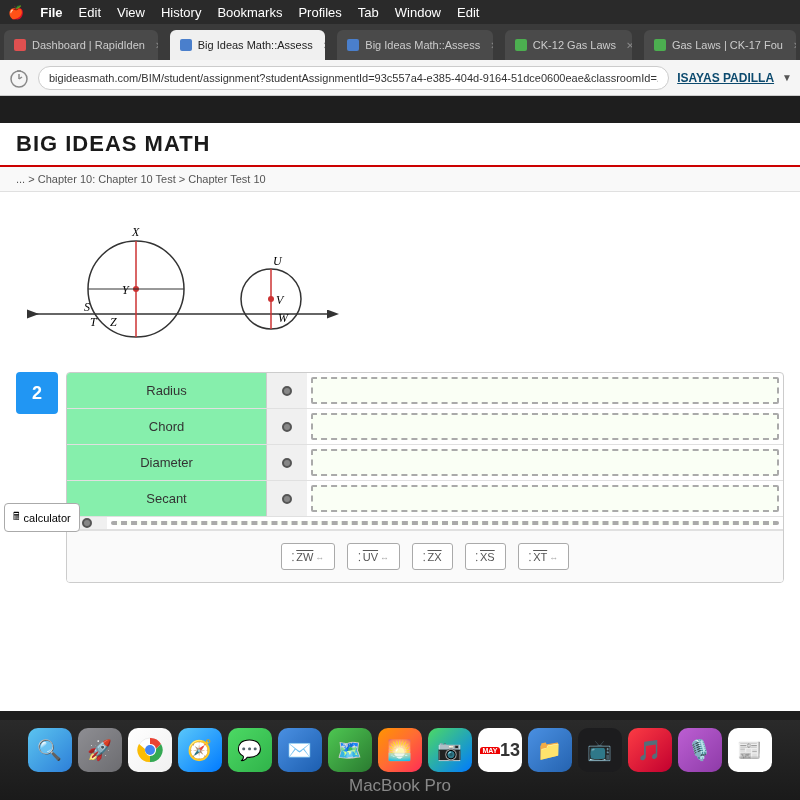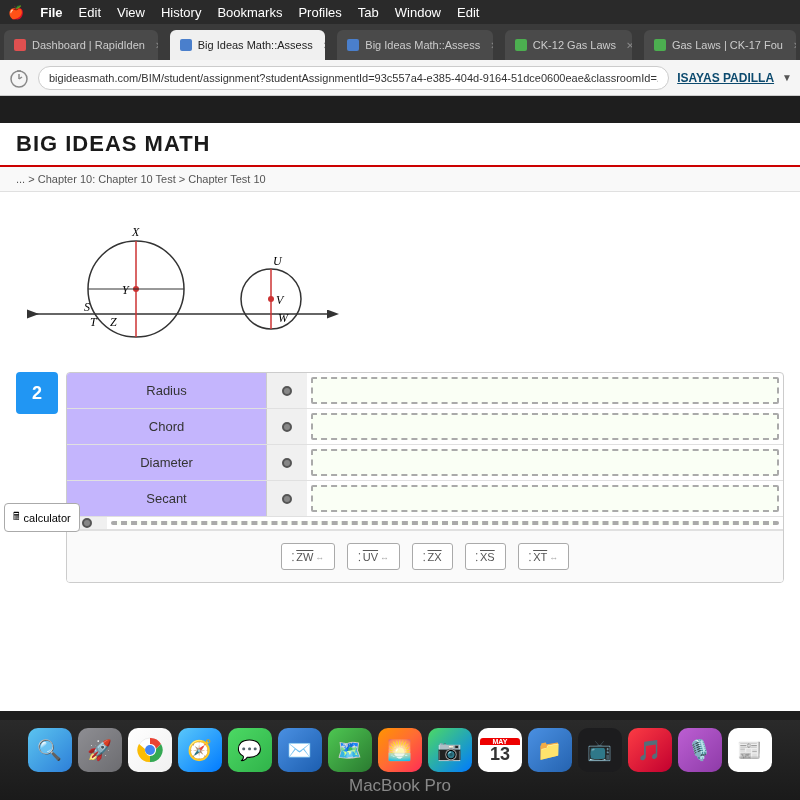--- a/index.html
+++ b/index.html
@@ -180,21 +180,21 @@
     .matching-row:last-child {
       border-bottom: none;
     }
     .term-cell {
       width: 200px;
       padding: 10px 16px;
       font-size: 13px;
       color: #333;
       text-align: center;
       border-right: 1px solid #ccc;
-      background: #c4b5fd;
+      background: #86efac;
       display: flex;
       align-items: center;
       justify-content: center;
     }
     .connector-cell {
       width: 40px;
       display: flex;
       align-items: center;
       justify-content: center;
       background: #f0f0f0;
@@ -532,21 +532,21 @@
     </div>
     <div class="dock-icon maps" title="Maps">
       <span style="font-size:20px;">🗺️</span>
     </div>
     <div class="dock-icon photos" title="Photos">
       <span style="font-size:20px;">🌅</span>
     </div>
     <div class="dock-icon facetime" title="FaceTime">
       <span style="font-size:20px;">📷</span>
     </div>
-    <div class="dock-icon calendar" title="Calendar" style="background:#fff; flex-direction:column; padding:2px;">
+    <div class="dock-icon calendar" title="Calendar" style="background:#fff; flex-direction:row; padding:2px;">
       <span style="font-size:7px; color:#e00; font-weight:700; text-align:center; width:100%; background:#e00; color:white; border-radius:3px 3px 0 0; display:block;">MAY</span>
       <span style="font-size:18px; font-weight:700; color:#333; line-height:1;">13</span>
     </div>
     <div class="dock-icon files" title="Files">
       <span style="font-size:20px;">📁</span>
     </div>
     <div class="dock-icon appletv" title="Apple TV" style="background:#1c1c1e;">
       <span style="font-size:20px; color:white;">📺</span>
     </div>
     <div class="dock-icon music" title="Music">

